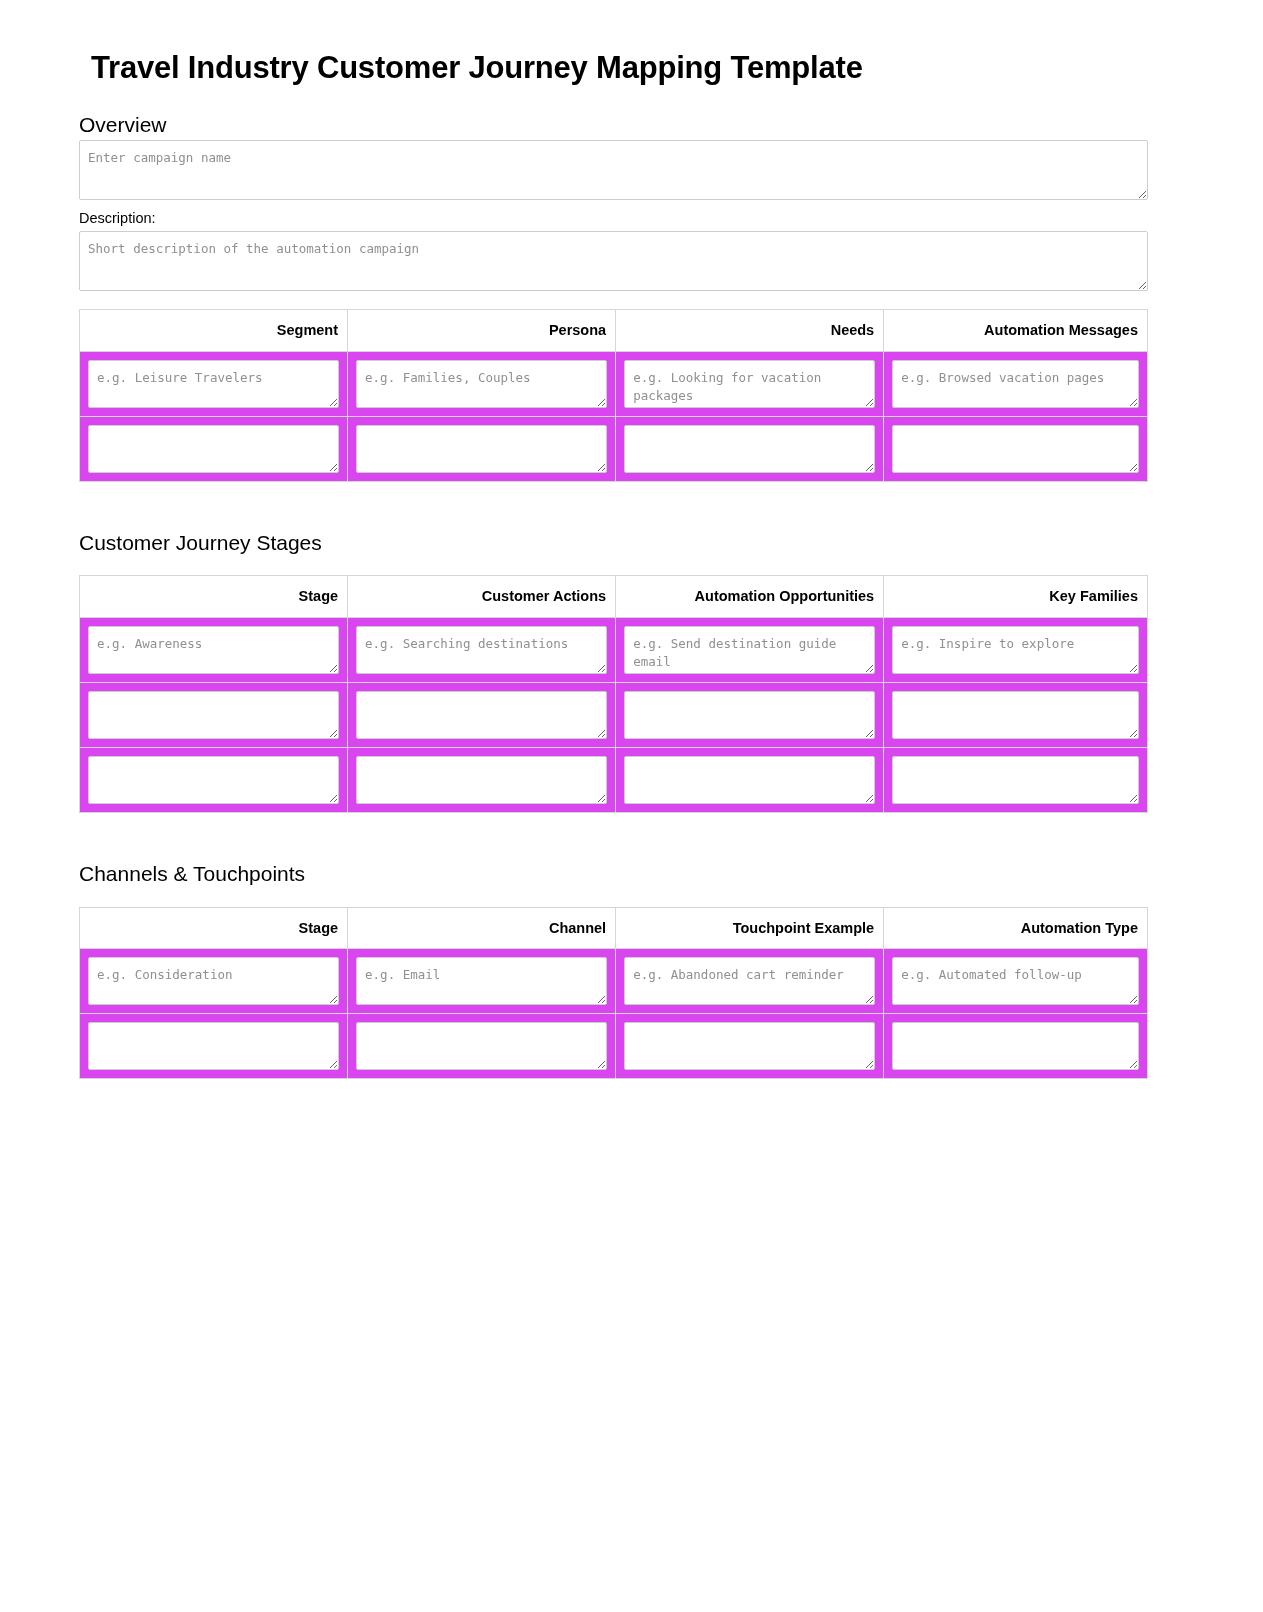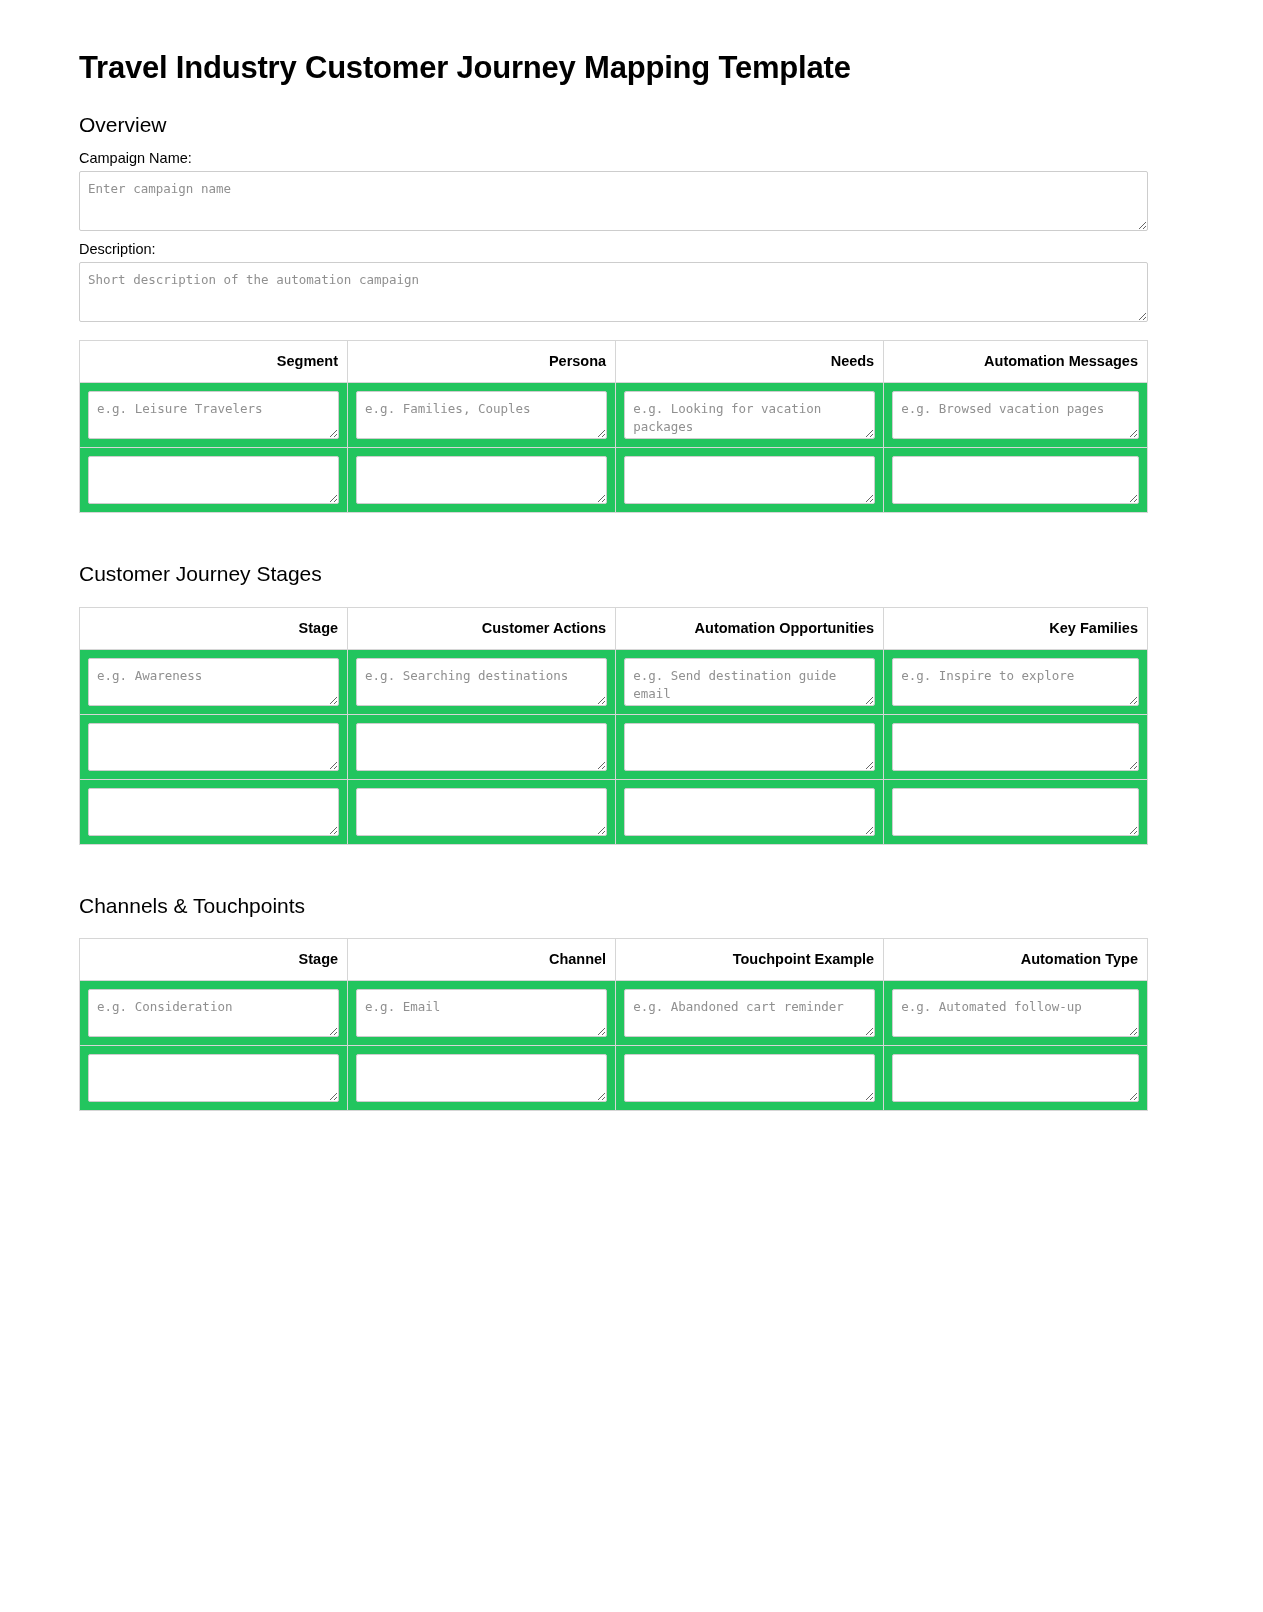--- a/index.html
+++ b/index.html
@@ -14,21 +14,21 @@
     color: #000000;
     overflow: hidden;
   }
   .page {
     padding: 48px 115px 0 79px;
     box-sizing: border-box;
   }
   h1.doc-title {
     font-size: 31px;
     font-weight: bold;
-    margin: 0 0 0 0;
+    margin: 0 0 0 12px;
     letter-spacing: -0.2px;
     line-height: 1.3;
   }
   h2.section-title {
     font-size: 21px;
     font-weight: normal;
     margin: 22px 0 0 0;
     line-height: 1.4;
   }
   h2.section-title.spaced {
@@ -75,41 +75,40 @@
     font-weight: bold;
     padding: 11px 9px;
     background: #ffffff;
     line-height: 1.3;
     vertical-align: middle;
   }
   table.tmpl-table td {
     border: 1px solid #d6d6d6;
     padding: 8px 8px;
     vertical-align: top;
-    background: #22c55e;
+    background: #d946ef;
   }
   table.tmpl-table td textarea {
     height: 48px;
   }
   
   table.tmpl-table col.c1 { width: 25.1%; }
   table.tmpl-table col.c2 { width: 25.1%; }
   table.tmpl-table col.c3 { width: 25.1%; }
   table.tmpl-table col.c4 { width: 24.7%; }
 </style>
 </head>
 <body>
 
 <div class="page">
 
   <h1 class="doc-title">Travel Industry Customer Journey Mapping Template</h1>
 
   <h2 class="section-title">Overview</h2>
 
-  <div class="field-label">Campaign Name:</div>
   <textarea class="overview-field" placeholder="Enter campaign name" style=""></textarea>
 
   <div class="field-label">Description:</div>
   <textarea class="overview-field" placeholder="Short description of the automation campaign" style=""></textarea>
 
 
   <table class="tmpl-table">
     <colgroup>
         <col class="c1">
         <col class="c2">

